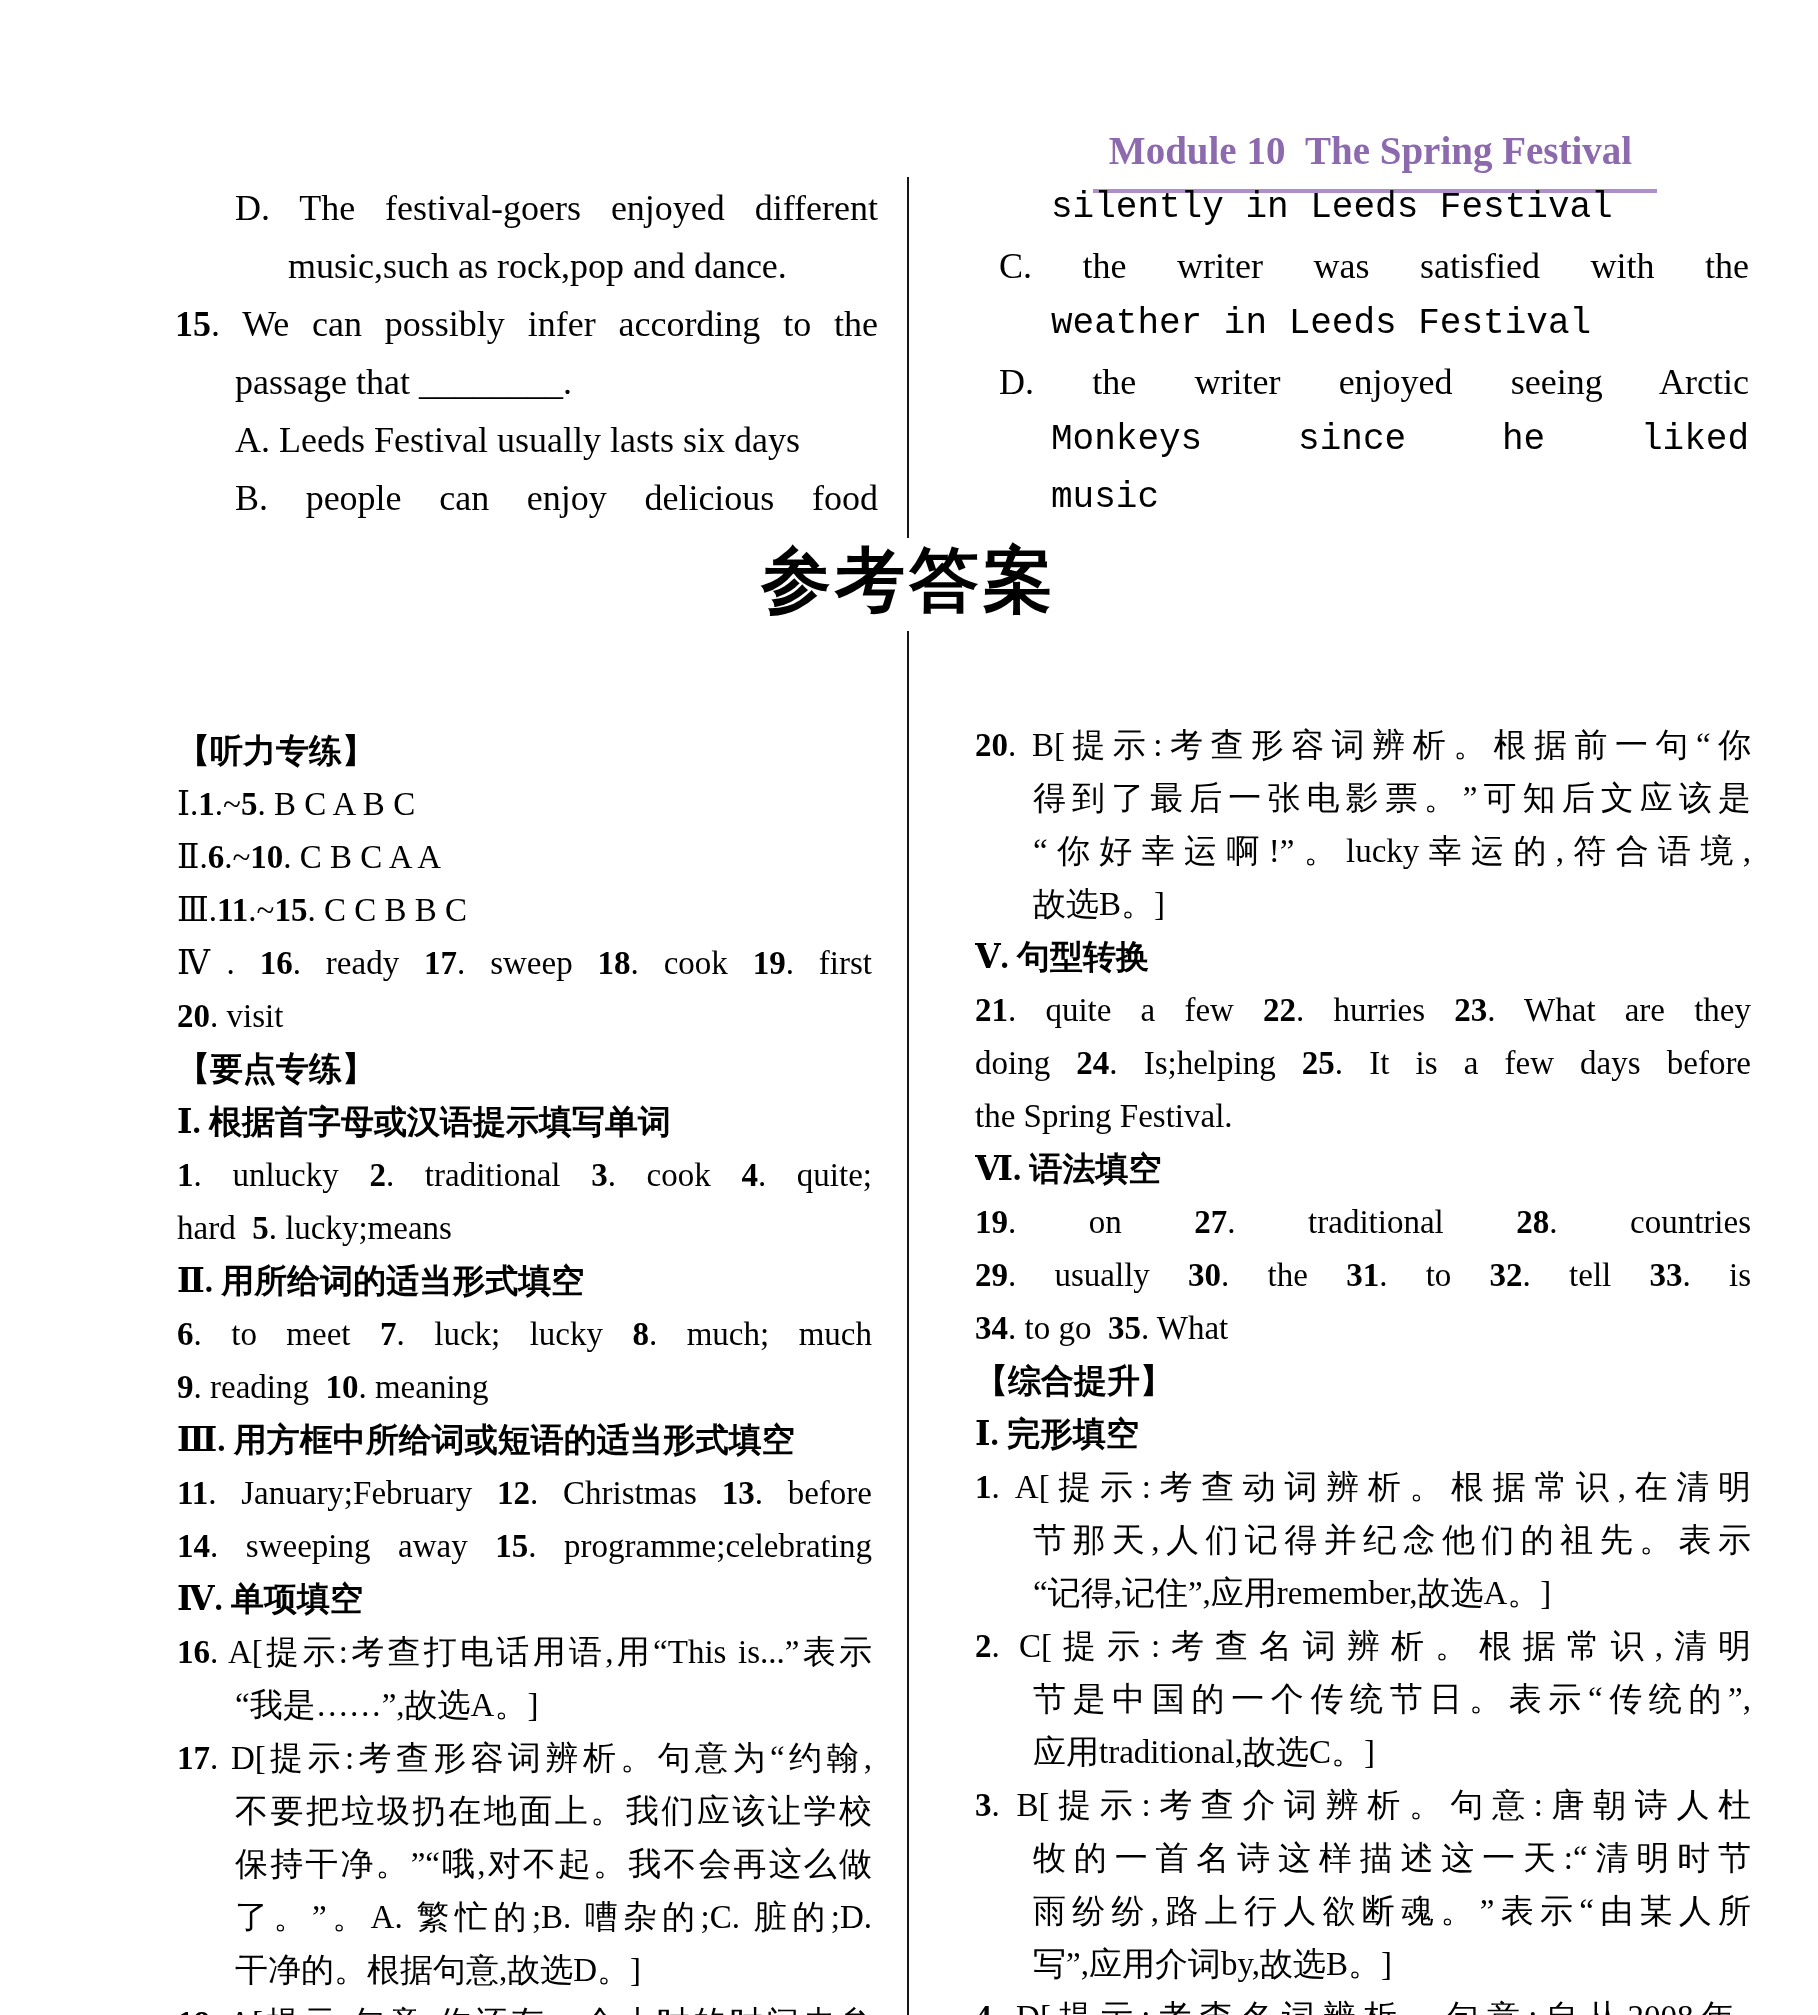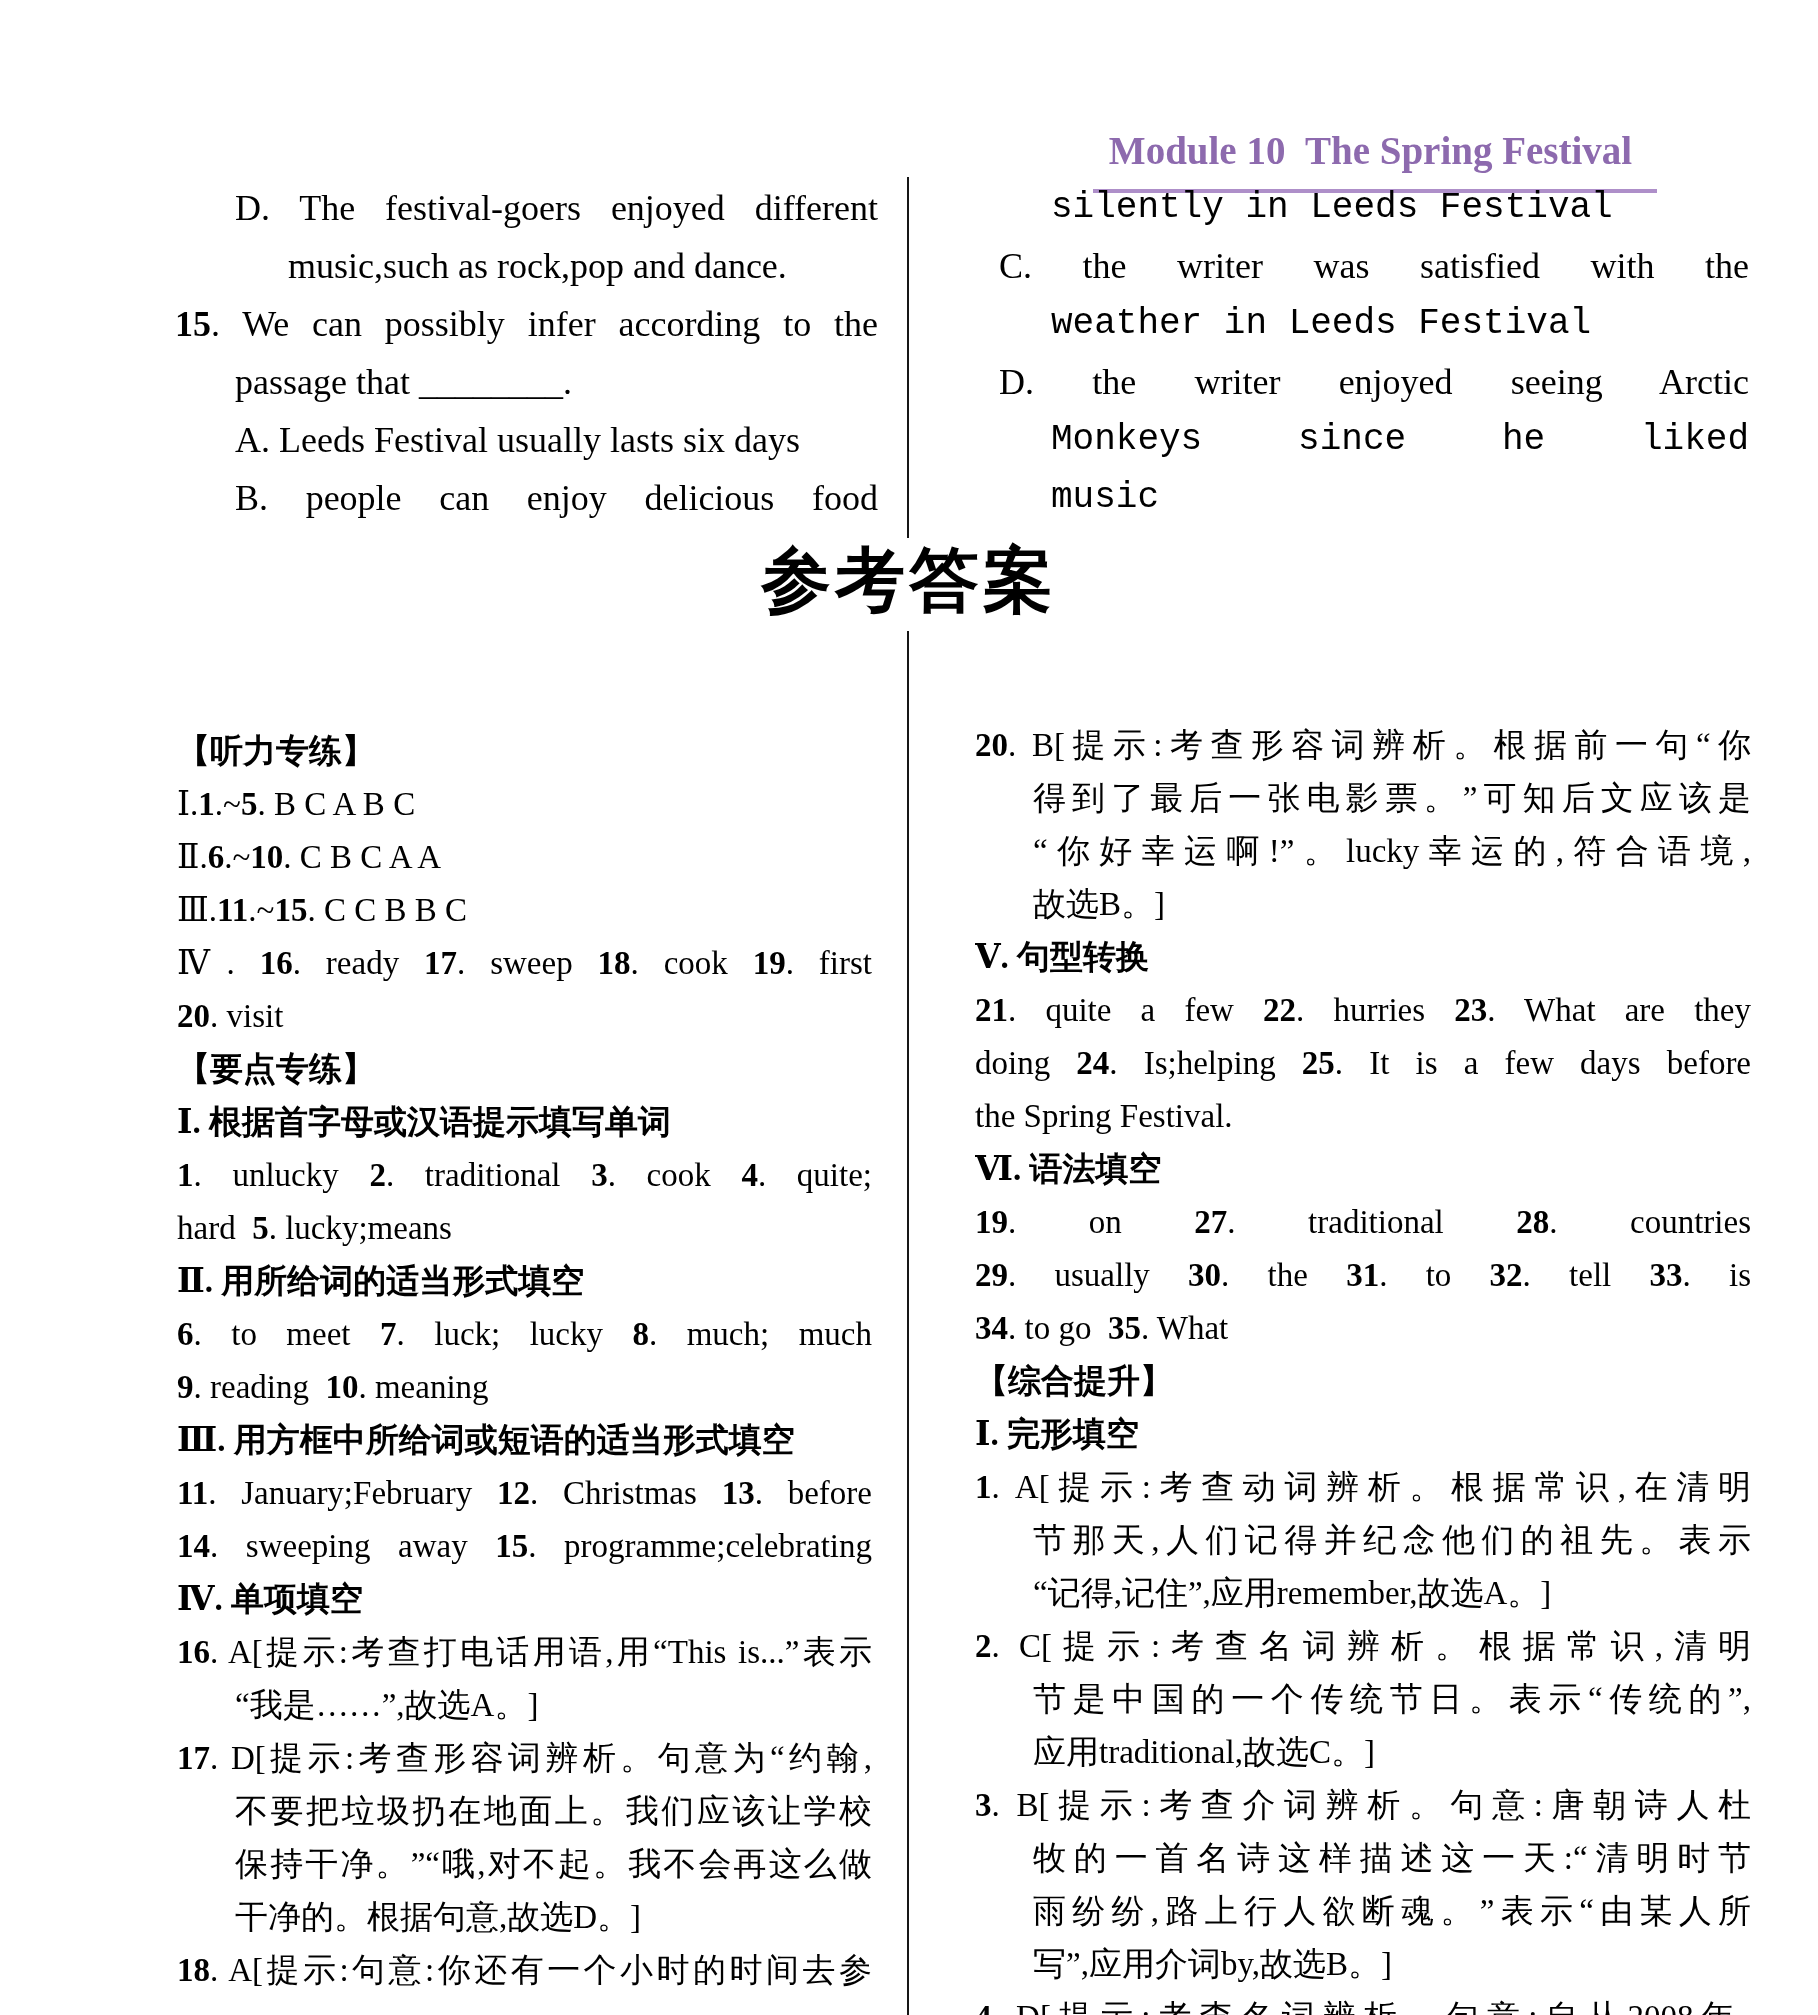--- a/index.html
+++ b/index.html
@@ -91,20 +91,21 @@
       <div class="line"><span class="b">9</span><span>. reading </span><span class="b">10</span><span>. meaning</span></div>
       <div class="line bold"><span>Ⅲ. 用方框中所给词或短语的适当形式填空</span></div>
       <div class="line just"><span class="b">11</span><span>. January;February </span><span class="b">12</span><span>. Christmas </span><span class="b">13</span><span>. before</span></div>
       <div class="line just"><span class="b">14</span><span>. sweeping away </span><span class="b">15</span><span>. programme;celebrating</span></div>
       <div class="line bold"><span>Ⅳ. 单项填空</span></div>
       <div class="line just"><span class="b">16</span><span>. A[提示:考查打电话用语,用“This is...”表示</span></div>
       <div class="line ind1"><span>“我是……”,故选A。]</span></div>
       <div class="line just"><span class="b">17</span><span>. D[提示:考查形容词辨析。句意为“约翰,</span></div>
       <div class="line just ind1"><span>不要把垃圾扔在地面上。我们应该让学校</span></div>
       <div class="line just ind1"><span>保持干净。”“哦,对不起。我不会再这么做</span></div>
+      <div class="line just ind1"><span>了。”。A. 繁忙的;B. 嘈杂的;C. 脏的;D.</span></div>
       <div class="line ind1"><span>干净的。根据句意,故选D。]</span></div>
       <div class="line just"><span class="b">18</span><span>. A[提示:句意:你还有一个小时的时间去参</span></div>
     </div>
   <div class="answers-col answers-right">
       <div class="line just"><span class="b">20</span><span>. B[提示:考查形容词辨析。根据前一句“你</span></div>
       <div class="line just ind1"><span>得到了最后一张电影票。”可知后文应该是</span></div>
       <div class="line just ind1"><span>“你好幸运啊!”。lucky幸运的,符合语境,</span></div>
       <div class="line ind1"><span>故选B。]</span></div>
       <div class="line bold"><span>Ⅴ. 句型转换</span></div>
       <div class="line just"><span class="b">21</span><span>. quite a few </span><span class="b">22</span><span>. hurries </span><span class="b">23</span><span>. What are they</span></div>

